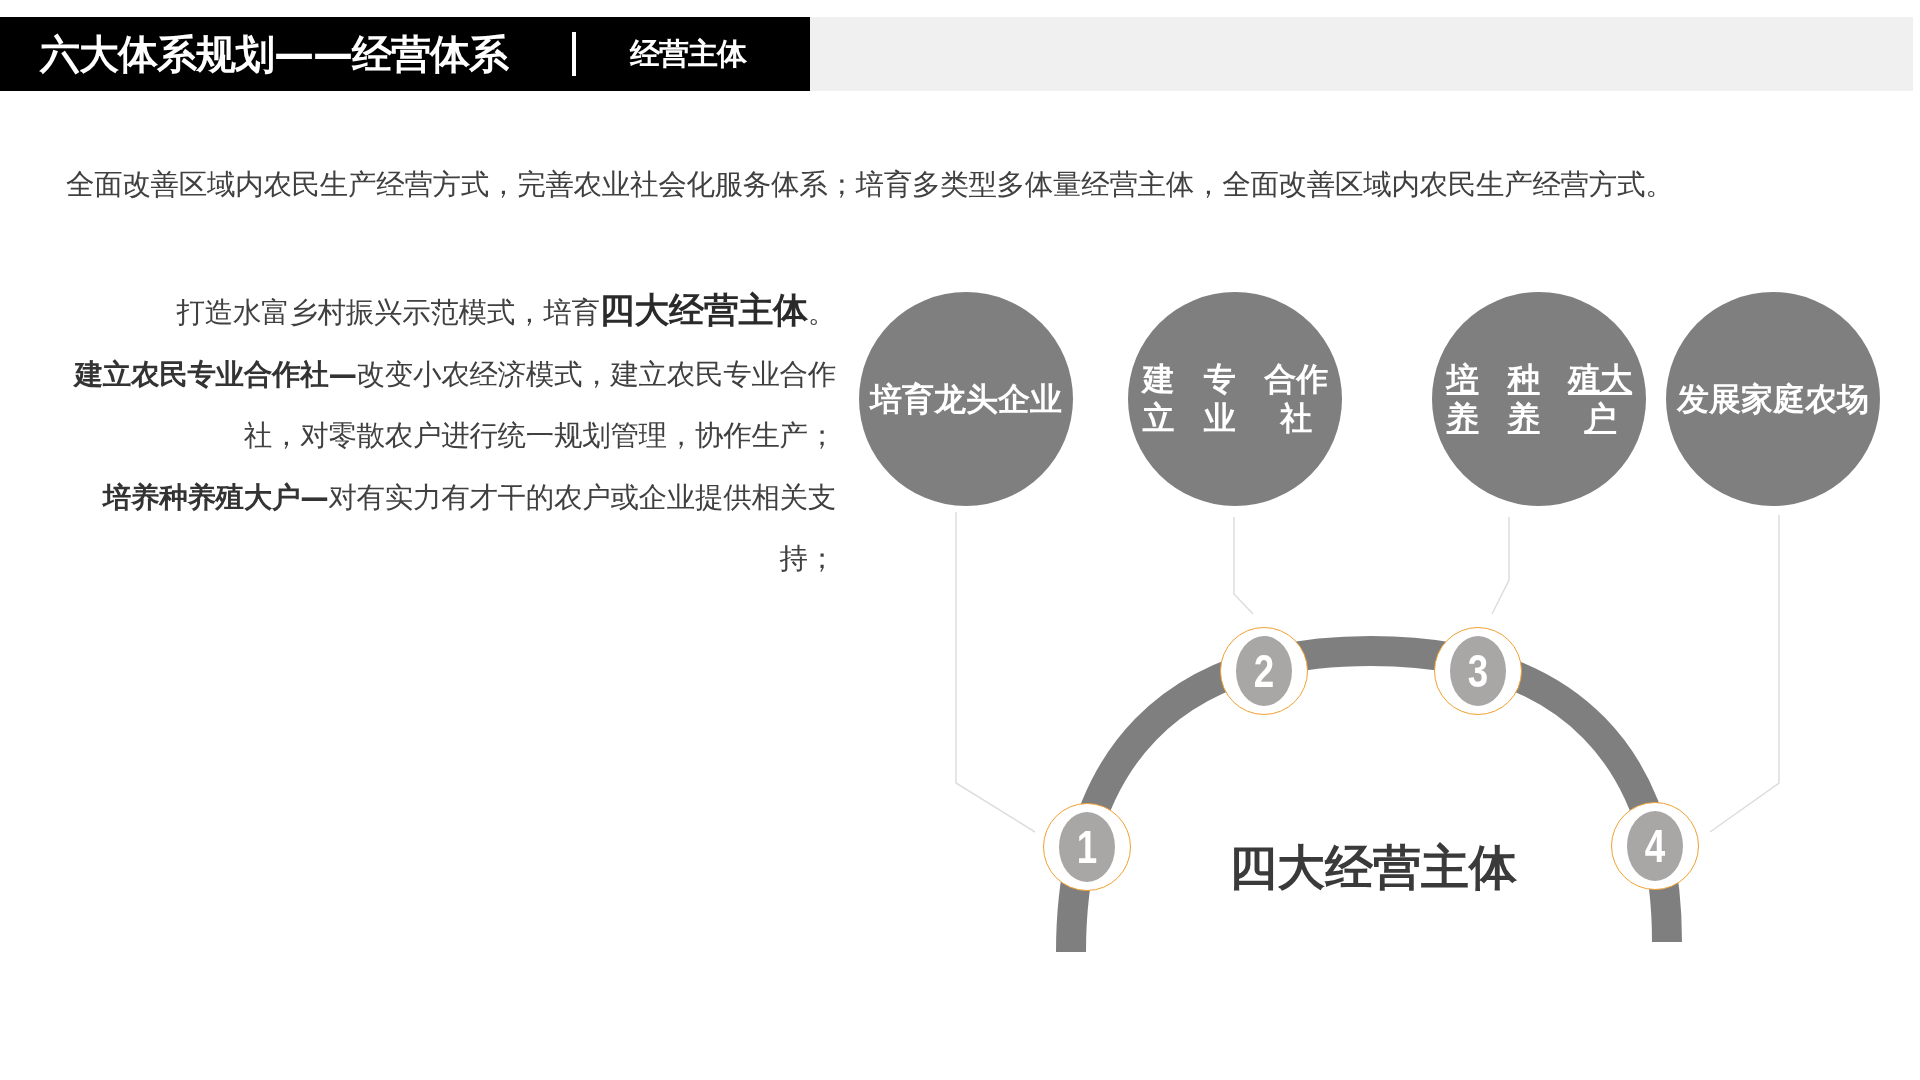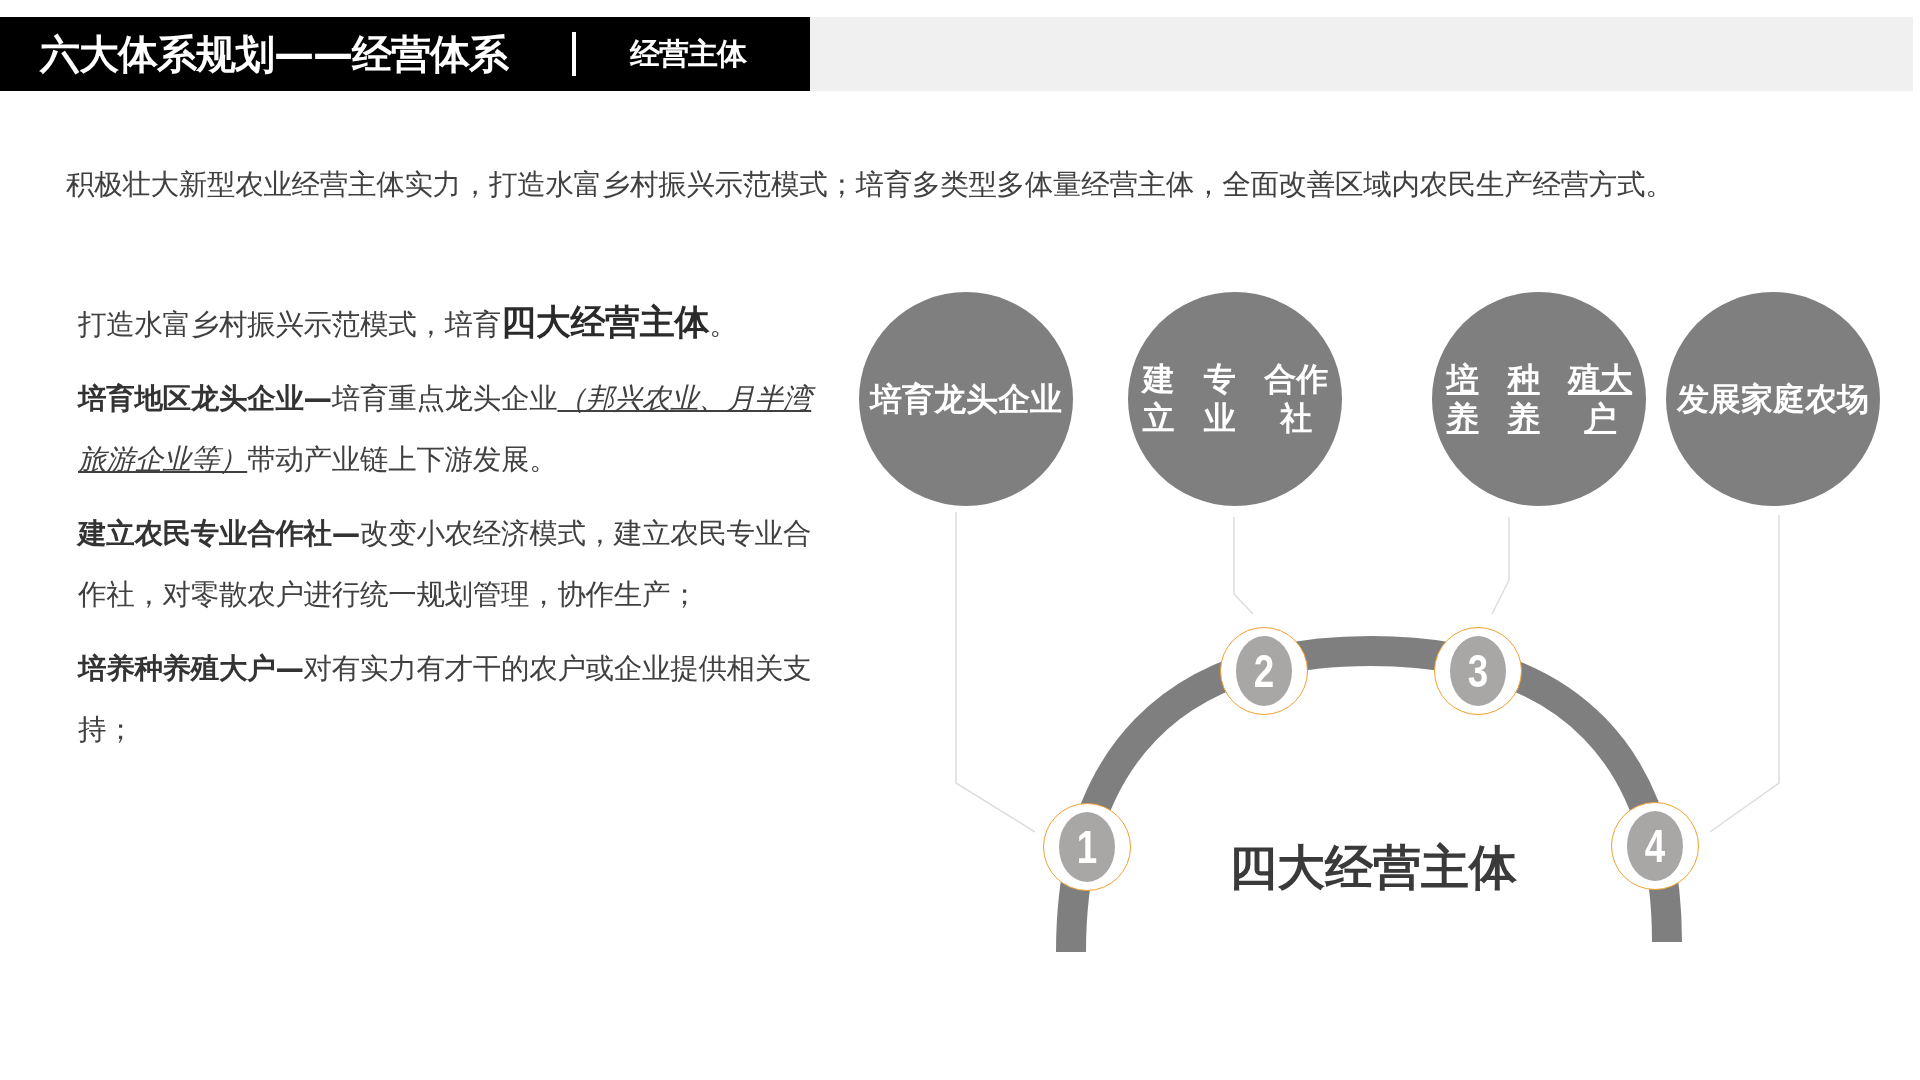--- a/index.html
+++ b/index.html
@@ -27,21 +27,21 @@
 
   .intro {
     position: absolute; left: 66px; top: 166px; font-size: 28.5px; color: #404040;
     white-space: nowrap; letter-spacing: -0.3px;
   }
 
   .left-text {
     position: absolute; left: 66px; top: 280px; width: 770px;
     font-size: 28.5px; line-height: 61.5px; color: #404040; letter-spacing: -0.3px;
   }
-  .left-text p { margin: 12px; }
+  .left-text p { margin: 0; text-align: right; }
   .left-text b { color: #333333; }
   .left-text .big { font-size: 35px; font-weight: bold; color: #2a2a2a; }
   .left-text .ul-i { font-style: italic; text-decoration: underline; }
 
   .circle {
     position: absolute; width: 214px; height: 214px; border-radius: 50%;
     background: #7f7f7f; color: #ffffff; font-weight: bold; font-size: 32px;
     line-height: 39px; display: flex; 
     align-items: center; justify-content: center; text-align: center;
   }
@@ -71,28 +71,25 @@
 <body>
 
 <div class="header-black"></div>
 <div class="header-gray"></div>
 <div class="header-title">
   <span class="main">六大体系规划——经营体系</span>
   <span class="sep"></span>
   <span class="sub">经营主体</span>
 </div>
 
-<div class="intro">积极壮大新型农业经营主体实力，打造水富乡村振兴示范模式；培育多类型多体量经营主体，全面改善区域内农民生产经营方式。</div>
+<div class="intro">全面改善区域内农民生产经营方式，完善农业社会化服务体系；培育多类型多体量经营主体，全面改善区域内农民生产经营方式。</div>
 
 <div class="left-text">
   <p>
     <span>打造水富乡村振兴示范模式，培育</span><span class="big">四大经营主体</span><span>。</span>
-  </p>
-  <p>
-    <b>培育地区龙头企业—</b><span>培育重点龙头企业</span><span class="ul-i">（邦兴农业、月半湾旅游企业等）</span><span>带动产业链上下游发展。</span>
   </p>
   <p>
     <b>建立农民专业合作社—</b><span>改变小农经济模式，建立农民专业合作社，对零散农户进行统一规划管理，协作生产；</span>
   </p>
   <p>
     <b>培养种养殖大户—</b><span>对有实力有才干的农户或企业提供相关支持；</span>
   </p>
 </div>
 
 <svg class="diagram" width="1920" height="1080">

